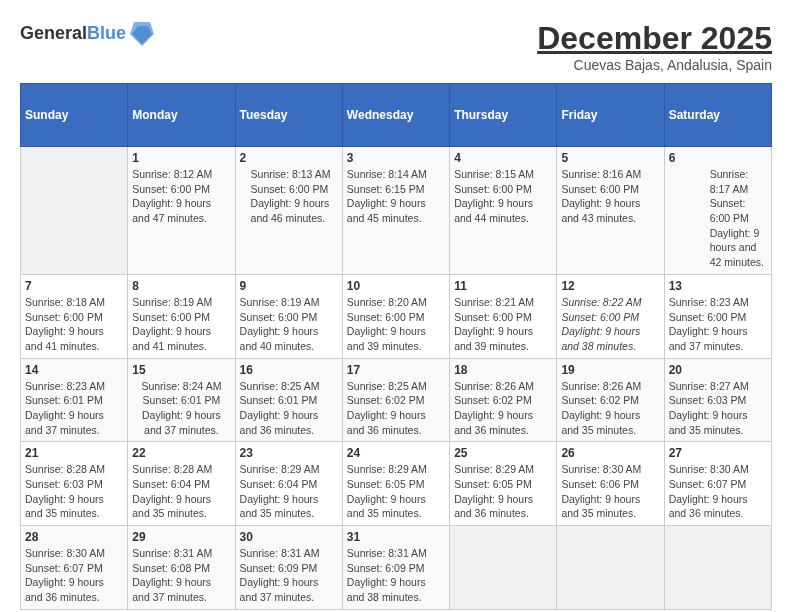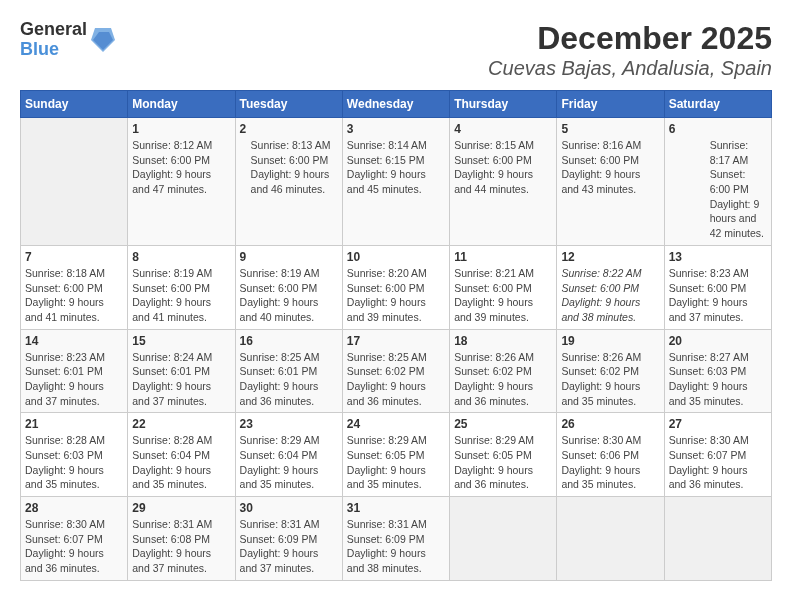--- a/index.html
+++ b/index.html
@@ -15,54 +15,54 @@
       justify-content: space-between;
       align-items: flex-start;
       margin-bottom: 10px;
     }
     .logo {
       display: flex;
       align-items: center;
     }
     .logo-text {
       display: flex;
-      flex-direction: column;
+      flex-direction: row;
       font-size: 18px;
       font-weight: bold;
       line-height: 1.1;
     }
     .logo-general { color: #333; }
     .logo-blue { color: #4a90d9; }
     .logo-icon {
       width: 24px;
       height: 28px;
       margin-left: 4px;
     }
     .title-section {
       text-align: right;
     }
     .month-title {
       font-size: 32px;
       font-weight: bold;
       color: #333;
+      text-decoration: underline;
     }
     .subtitle {
-      font-size: 20px;
+      font-size: 14px;
       color: #555;
-      font-style: italic;
     }
     .calendar {
       width: 100%;
       border-collapse: collapse;
       font-size: 11px;
     }
     .calendar thead tr th {
       background-color: #3a6dbf;
       color: #fff;
-      padding: 6px 4px;
+      padding: 24px 4px;
       text-align: left;
       font-size: 12px;
       border: 1px solid #2a5aaa;
     }
     .calendar tbody tr td {
       border: 1px solid #ccc;
       vertical-align: top;
       padding: 4px;
       width: 107px;
       min-height: 80px;
@@ -204,21 +204,21 @@
       </tr>
       <tr>
         <td>
           <div class="day-number">14</div>
           <div class="day-detail" style="white-space: pre-line;">Sunrise: 8:23 AM
 Sunset: 6:01 PM
 Daylight: 9 hours and 37 minutes.</div>
         </td>
         <td>
           <div class="day-number">15</div>
-          <div class="day-detail" style="white-space: pre-line;">Sunrise: 8:24 AM
+          <div class="day-detail" style="white-space: pre-line; text-align: center;">Sunrise: 8:24 AM
 Sunset: 6:01 PM
 Daylight: 9 hours and 37 minutes.</div>
         </td>
         <td>
           <div class="day-number">16</div>
           <div class="day-detail" style="white-space: pre-line;">Sunrise: 8:25 AM
 Sunset: 6:01 PM
 Daylight: 9 hours and 36 minutes.</div>
         </td>
         <td>

